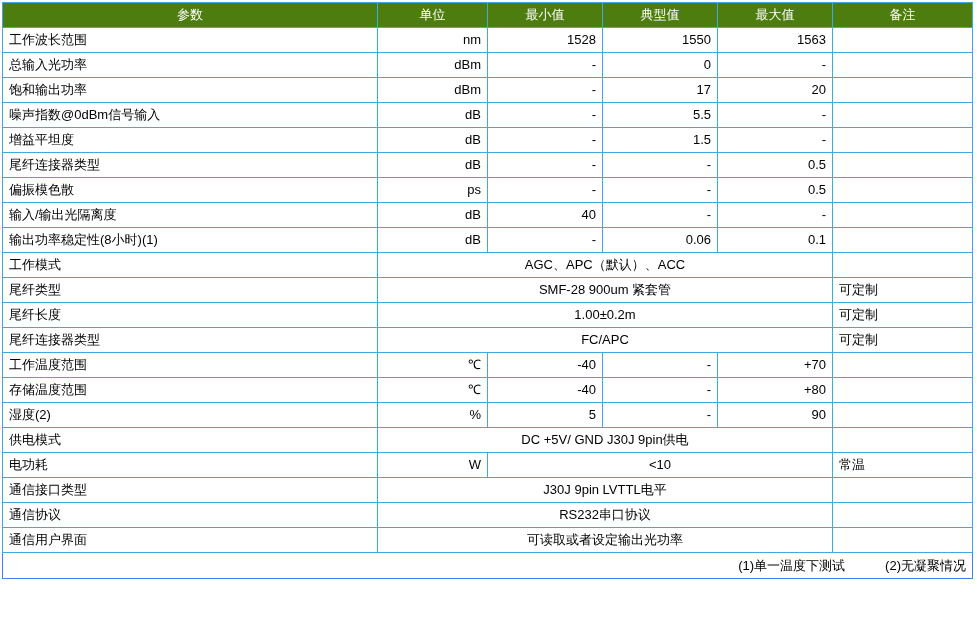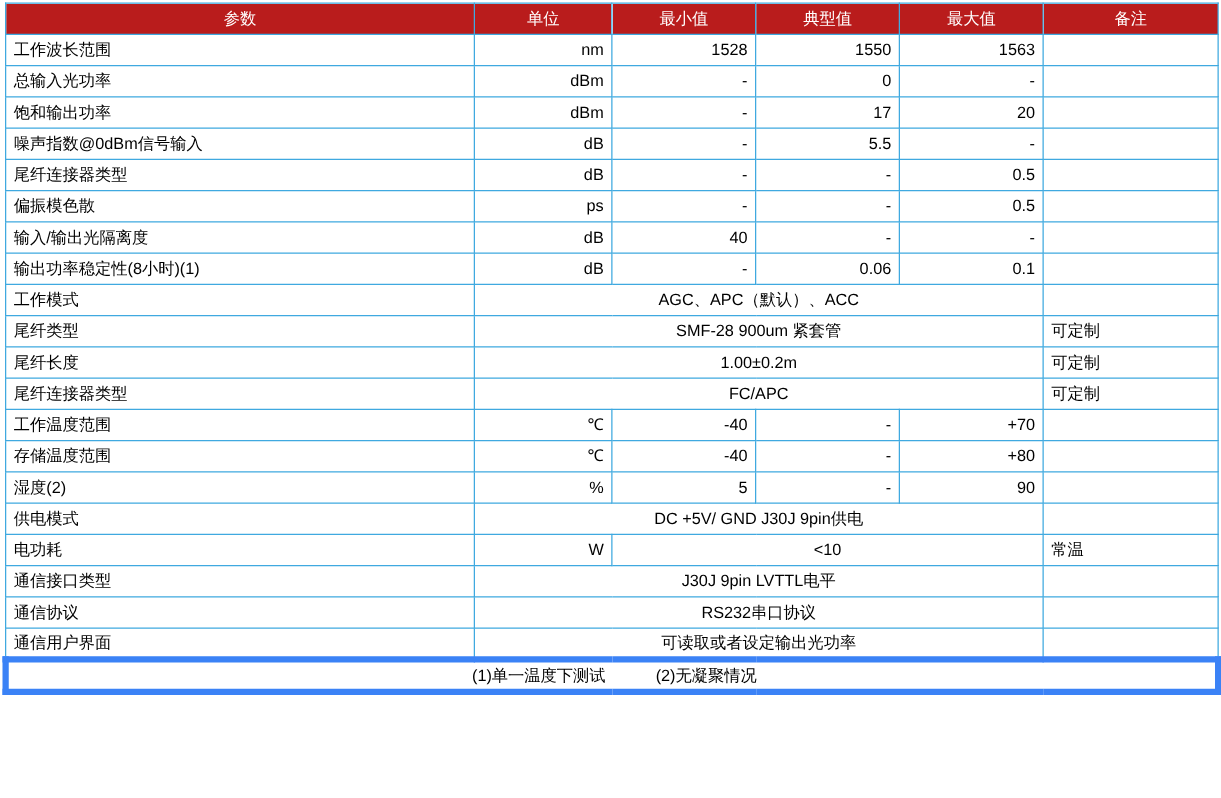--- a/index.html
+++ b/index.html
@@ -28,41 +28,41 @@
     border: 1px solid #3fa9e0;
     height: 25px;
     line-height: 16px;
     padding: 2px 6px;
     box-sizing: border-box;
     font-weight: normal;
     overflow: hidden;
     white-space: nowrap;
   }
   thead th {
-    background: #b91c1c;
+    background: #4d7c0f;
     color: #ffffff;
     text-align: center;
     font-size: 13px;
     height: 28px;
   }
   col.c-param { width: 375px; }
   col.c-unit  { width: 110px; }
   col.c-min   { width: 115px; }
   col.c-typ   { width: 115px; }
   col.c-max   { width: 115px; }
   col.c-note  { width: 140px; }
 
   td.param { text-align: left; padding-left: 10px; margin-left: 17px; }
   td.ctr   { text-align: right; }
   td.note  { text-align: left; }
   td.span  { text-align: center; }
 
   tr.footer-row td {
-    border: 5px solid #3b82f6;
-    text-align: center;
+    border: 1px solid #3b82f6;
+    text-align: right;
     padding-left: 10px;
     height: 26px;
   }
   .foot-a { display: inline-block; }
   .foot-b { display: inline-block; margin-left: 40px; }
 </style>
 </head>
 <body>
 
 <div class="spec-wrap">
@@ -112,20 +112,28 @@
         </tr>
         <tr>
           <td class="param">噪声指数@0dBm信号输入</td>
           <td class="ctr">dB</td>
           <td class="ctr">-</td>
           <td class="ctr">5.5</td>
           <td class="ctr">-</td>
           <td class="note"></td>
         </tr>
         <tr>
+          <td class="param">增益平坦度</td>
+          <td class="ctr">dB</td>
+          <td class="ctr">-</td>
+          <td class="ctr">1.5</td>
+          <td class="ctr">-</td>
+          <td class="note"></td>
+        </tr>
+        <tr>
           <td class="param">尾纤连接器类型</td>
           <td class="ctr">dB</td>
           <td class="ctr">-</td>
           <td class="ctr">-</td>
           <td class="ctr">0.5</td>
           <td class="note"></td>
         </tr>
         <tr>
           <td class="param">偏振模色散</td>
           <td class="ctr">ps</td>

